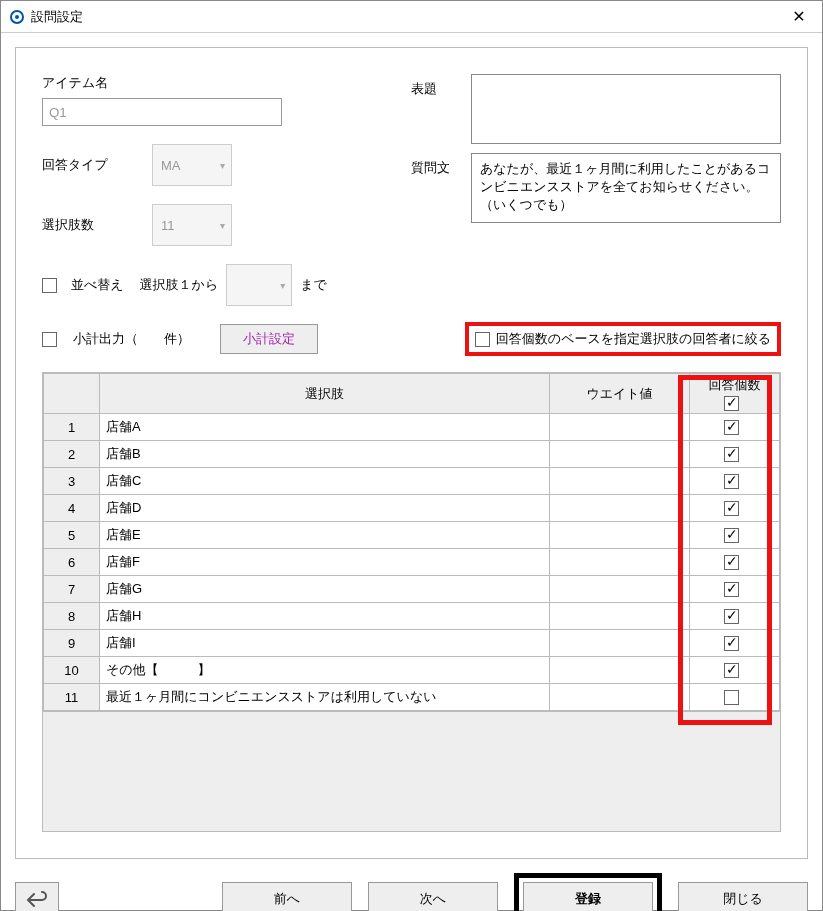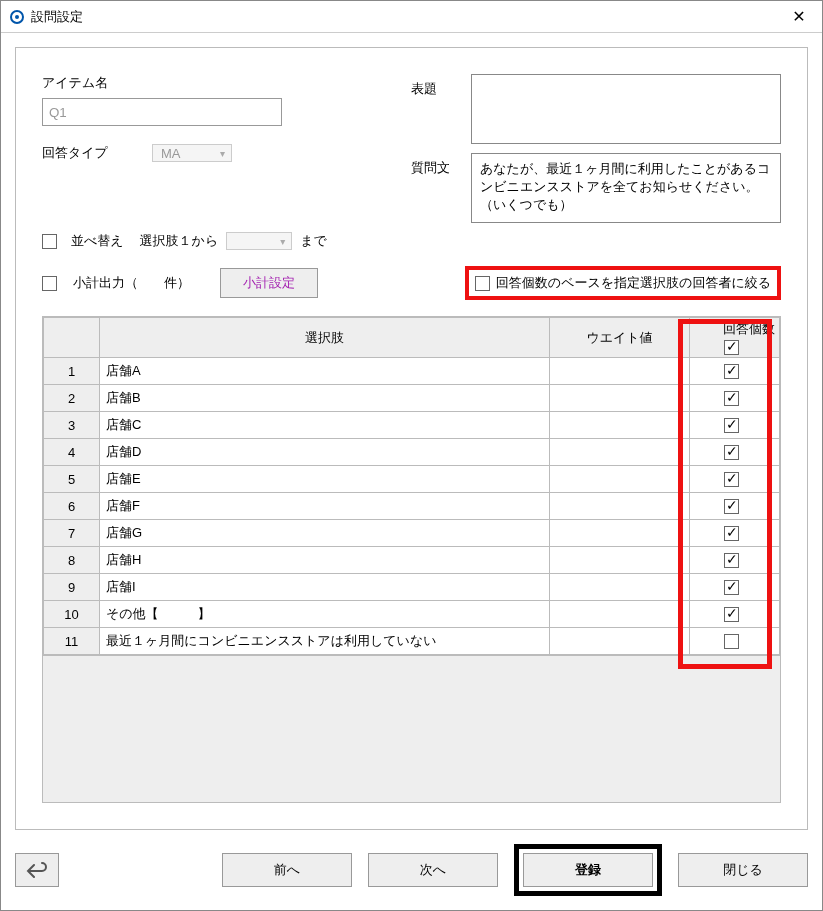--- a/index.html
+++ b/index.html
@@ -70,21 +70,21 @@
     width: 110px;
   }
   .text-input {
     height: 28px;
     border: 1px solid #999;
     padding: 0 6px;
     background: #fff;
     color: #999;
   }
   .select {
-    height: 18px;
+    height: 42px;
     border: 1px solid #ccc;
     background: #f5f5f5;
     color: #999;
     padding: 0 22px 0 8px;
     position: relative;
     display: inline-flex;
     align-items: center;
   }
   .select::after {
     content: "▾";
@@ -252,20 +252,26 @@
           </div>
           <div class="field-row" style="margin-top:-12px;">
             <input class="text-input" style="width: 240px;" value="Q1">
           </div>
           <div class="field-row">
             <span class="field-label">回答タイプ</span>
             <span class="select" style="width:80px;">
                 <span>MA</span>
               </span>
           </div>
+          <div class="field-row">
+            <span class="field-label">選択肢数</span>
+            <span class="select" style="width:80px;">
+                <span>11</span>
+              </span>
+          </div>
         </div>
         <div class="right-col">
           <div class="right-pair">
             <span class="right-label">表題</span>
             <div class="textarea" style="height:70px;"></div>
           </div>
           <div class="right-pair">
             <span class="right-label">質問文</span>
             <div class="textarea" style="height:70px;">あなたが、最近１ヶ月間に利用したことがあるコンビニエンスストアを全てお知らせください。（いくつでも）</div>
           </div>
@@ -294,21 +300,21 @@
         </div>
       </div>
 
       <div class="table-wrap">
         <table>
           <thead>
             <tr>
               <th style="width:56px;"></th>
               <th>選択肢</th>
               <th style="width:140px;">ウエイト値</th>
-              <th style="width:90px;text-align:right;" class="count-head">
+              <th style="width:90px;" class="count-head">
                 <span>回答個数</span>
                 <div class="head-check-wrap">
                     <span id="head-check" class="checkbox checked"></span>
                   </div>
               </th>
             </tr>
           </thead>
           <tbody id="rows">
               <tr>
                 <td class="num">1</td>

